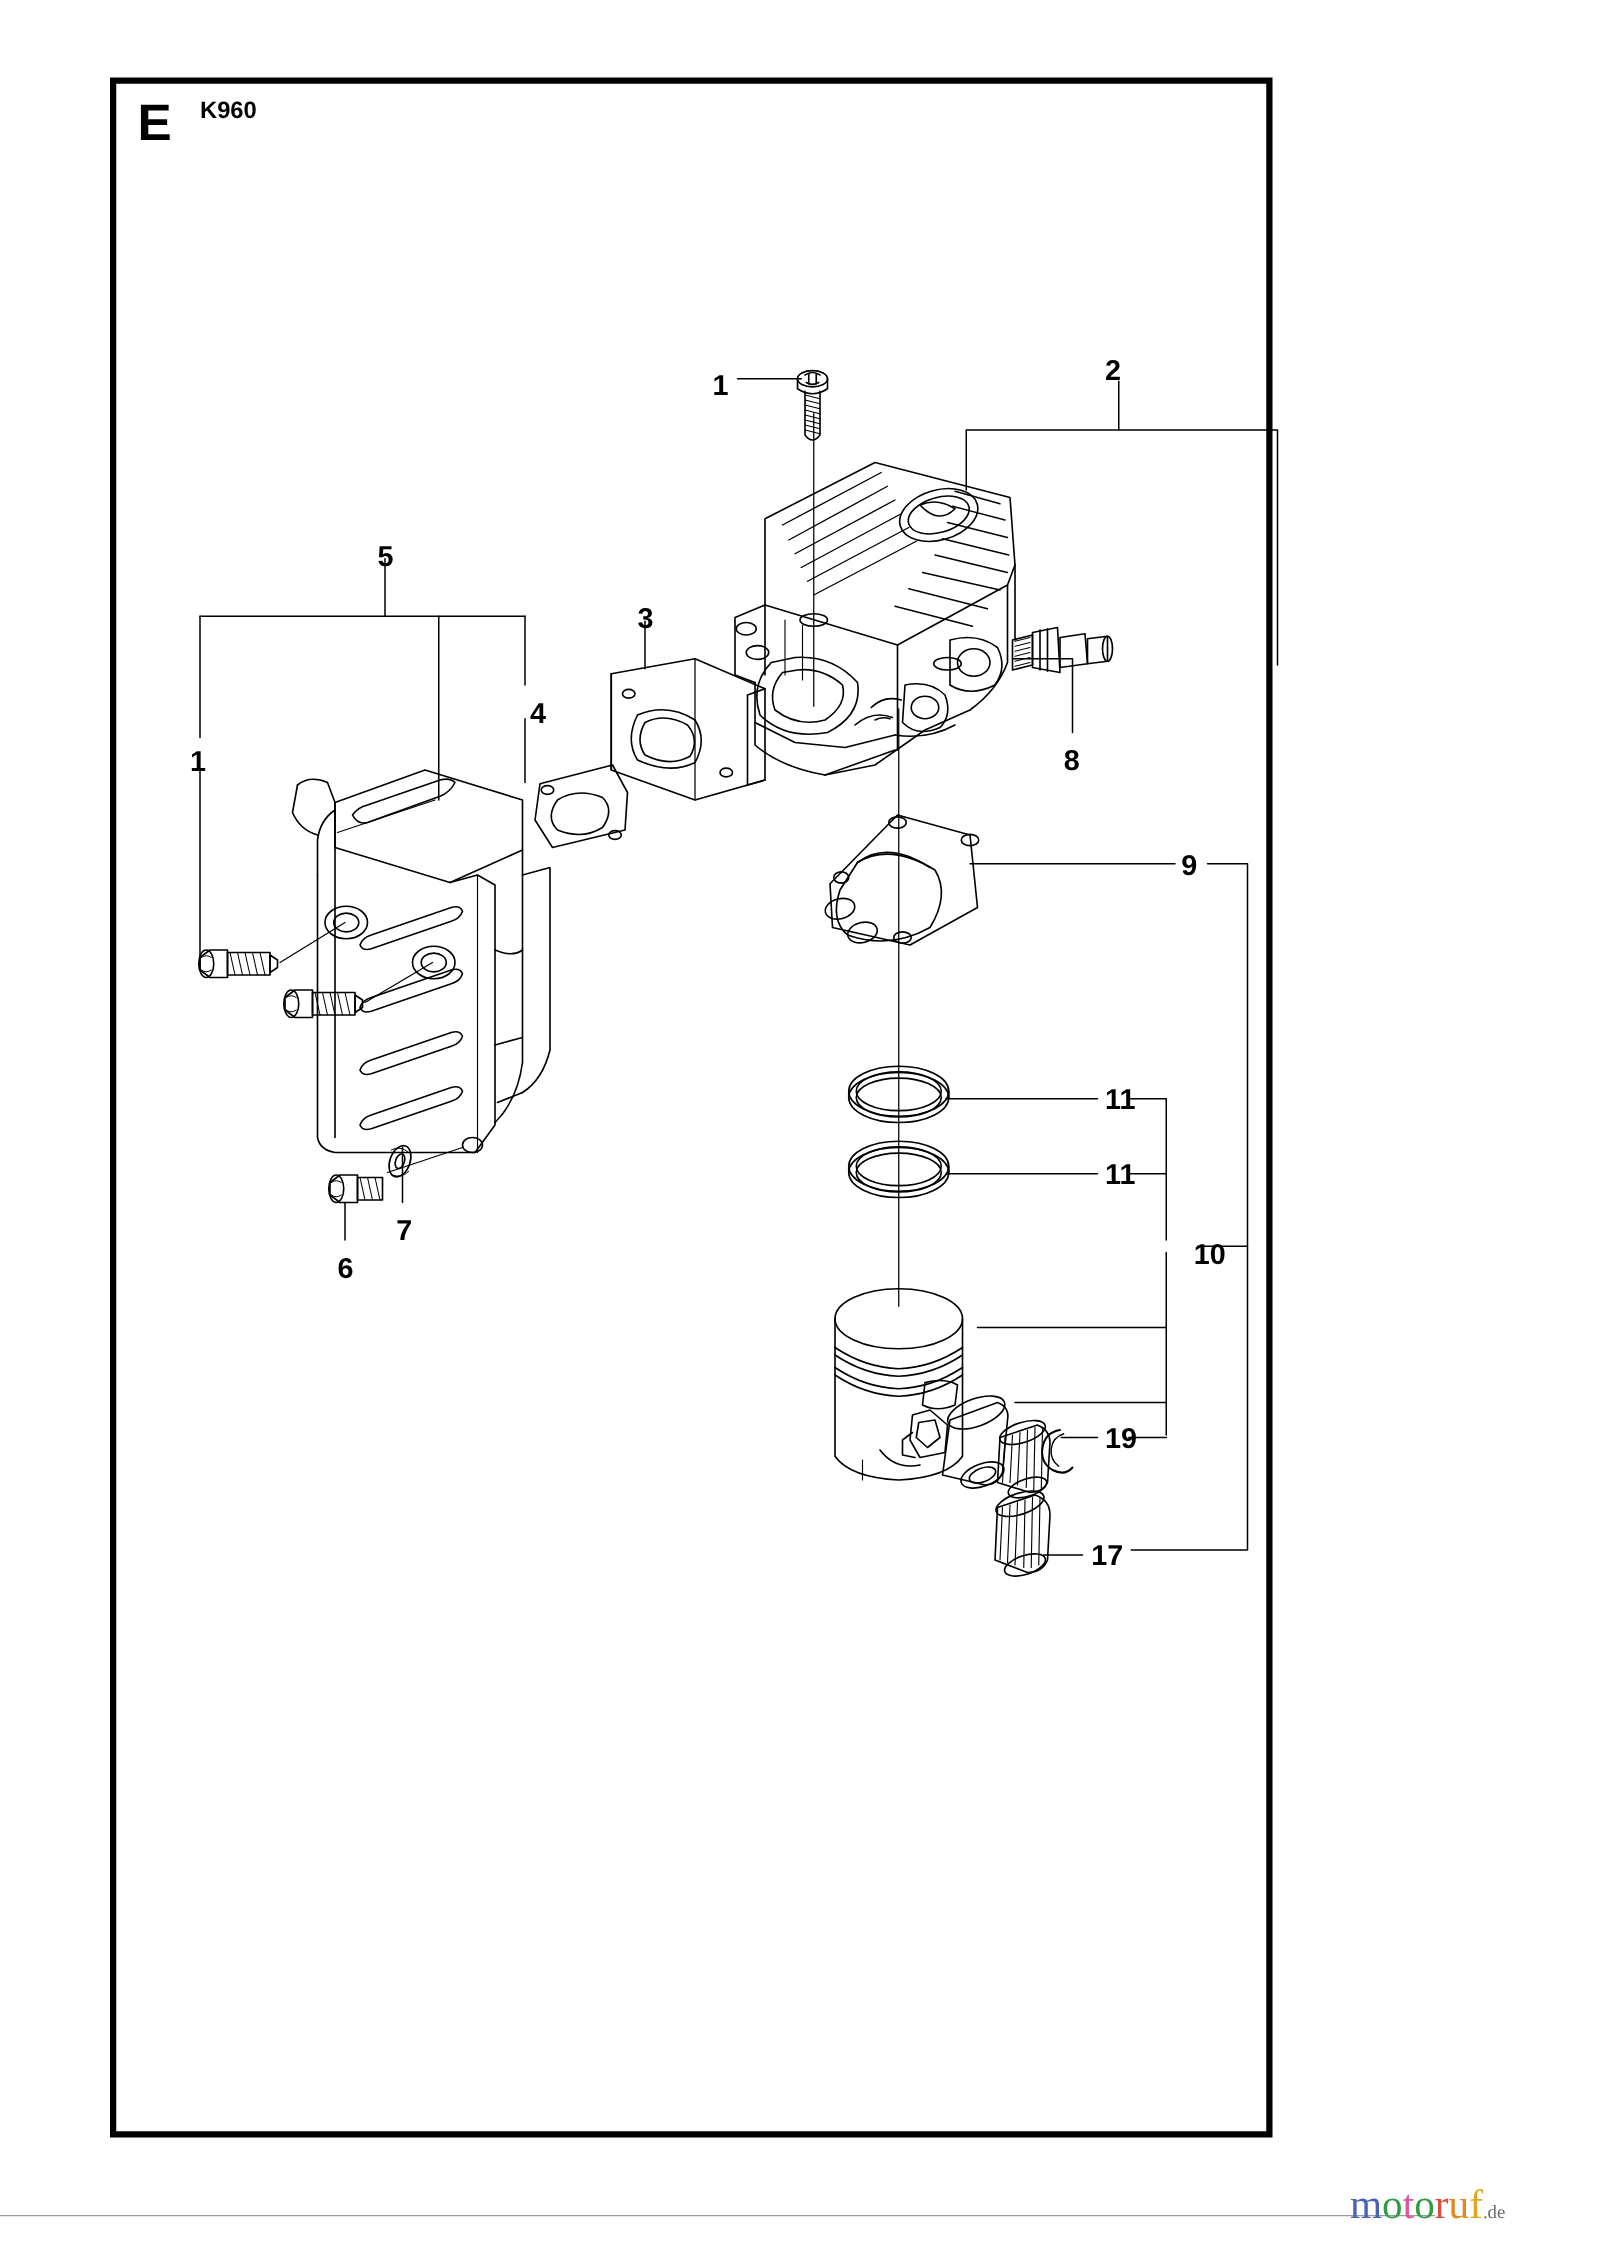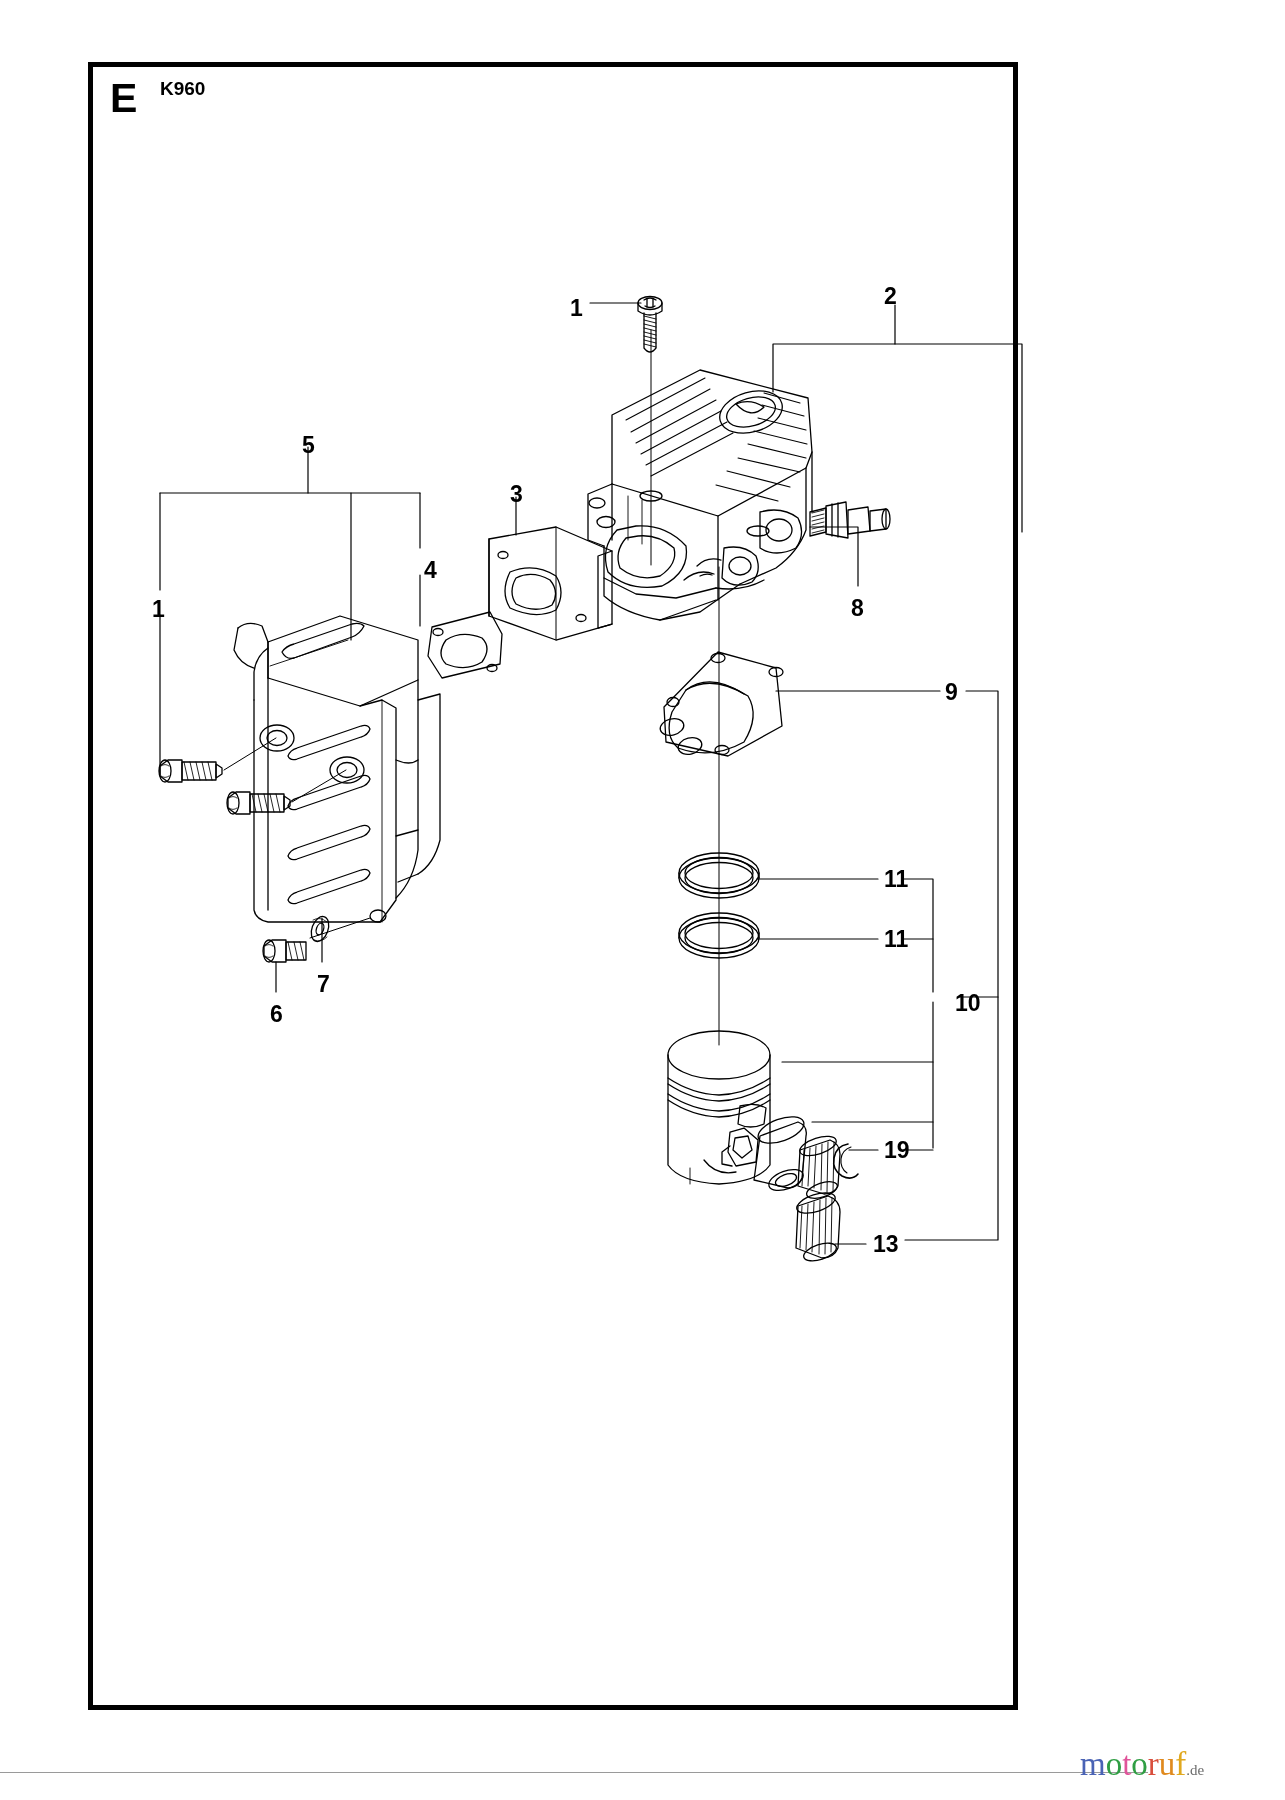--- a/index.html
+++ b/index.html
@@ -405,20 +405,20 @@
   <div class="callout" style="left:424px;top:559px;">4</div>
   <div class="callout" style="left:152px;top:598px;">1</div>
   <div class="callout" style="left:851px;top:597px;">8</div>
   <div class="callout" style="left:945px;top:681px;">9</div>
   <div class="callout" style="left:317px;top:973px;">7</div>
   <div class="callout" style="left:270px;top:1003px;">6</div>
   <div class="callout" style="left:884px;top:868px;">11</div>
   <div class="callout" style="left:884px;top:928px;">11</div>
   <div class="callout" style="left:955px;top:992px;">10</div>
   <div class="callout" style="left:884px;top:1139px;">19</div>
-  <div class="callout" style="left:873px;top:1233px;">13</div>
+  <div class="callout" style="left:873px;top:1233px;">17</div>
 
   <div id="wm-rule"></div>
   <div id="watermark">
     <span class="w" style="color:#4a63b5">m</span><span class="w" style="color:#2f9e43">o</span><span class="w" style="color:#e0559a">t</span><span class="w" style="color:#2f9e43">o</span><span class="w" style="color:#d94f3d">r</span><span class="w" style="color:#e08a1e">u</span><span class="w" style="color:#e0a81e">f</span><span class="suffix">.de</span>
   </div>
 
 </div>
 
 </body></html>

